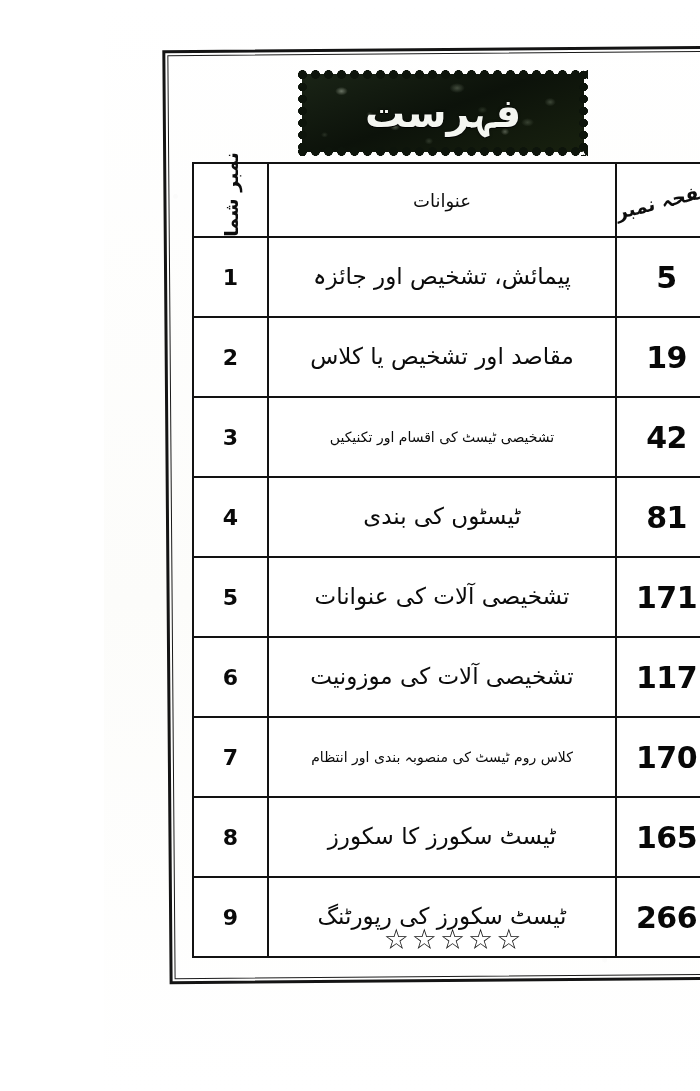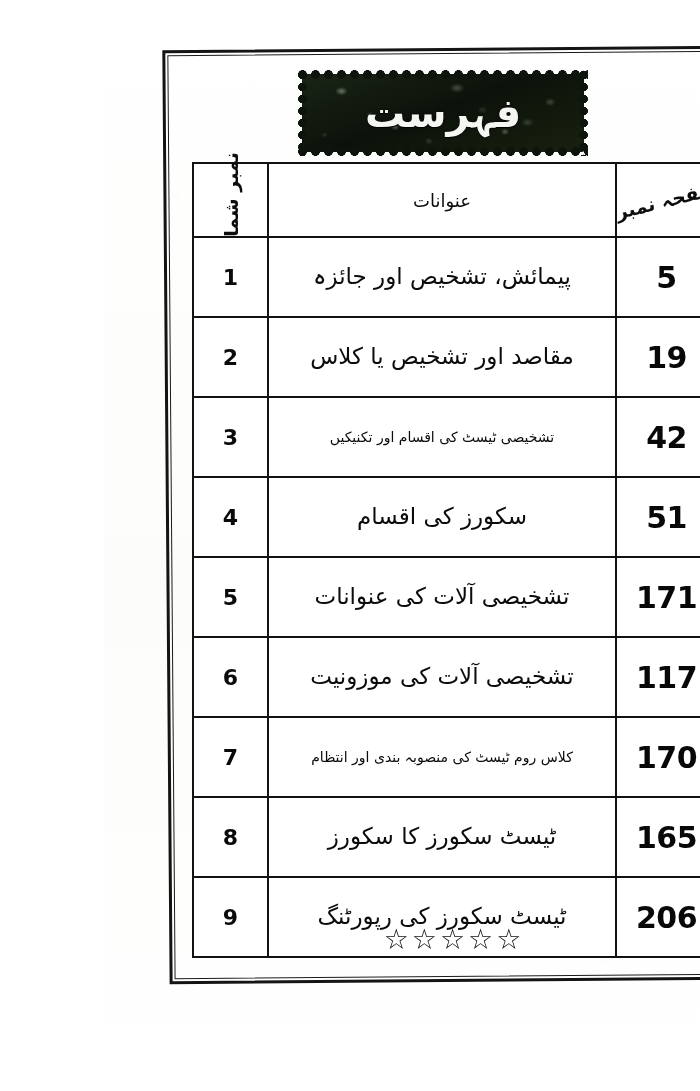--- a/index.html
+++ b/index.html
@@ -322,26 +322,26 @@
         <td class="row-cell">
           <div class="cell-inner">
               <span class="sr-num">3</span>
             </div>
         </td>
       </tr>
 
       <tr>
         <td class="row-cell">
           <div class="cell-inner">
-              <span class="page-num">51</span>
-            </div>
-        </td>
-        <td class="row-cell">
-          <div class="cell-inner">
-              <span class="chapter-title">سکورز کی اقسام</span>
+              <span class="page-num">81</span>
+            </div>
+        </td>
+        <td class="row-cell">
+          <div class="cell-inner">
+              <span class="chapter-title">ٹیسٹوں کی بندی</span>
             </div>
         </td>
         <td class="row-cell">
           <div class="cell-inner">
               <span class="sr-num">4</span>
             </div>
         </td>
       </tr>
 
       <tr>
@@ -412,21 +412,21 @@
         <td class="row-cell">
           <div class="cell-inner">
               <span class="sr-num">8</span>
             </div>
         </td>
       </tr>
 
       <tr>
         <td class="row-cell">
           <div class="cell-inner">
-              <span class="page-num">206</span>
+              <span class="page-num">266</span>
             </div>
         </td>
         <td class="row-cell">
           <div class="cell-inner">
               <span class="chapter-title">ٹیسٹ سکورز کی رپورٹنگ</span>
             </div>
         </td>
         <td class="row-cell">
           <div class="cell-inner">
               <span class="sr-num">9</span>

